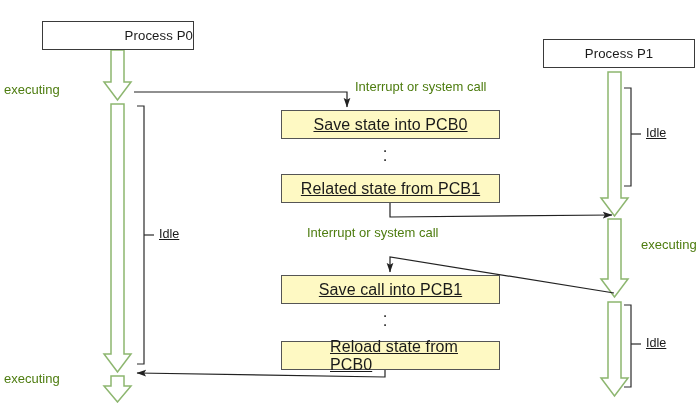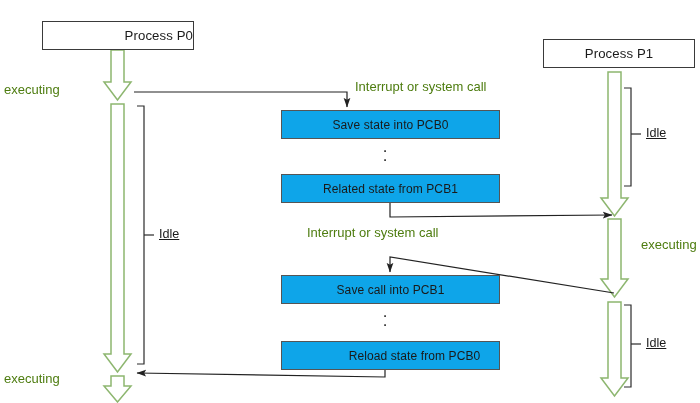--- a/index.html
+++ b/index.html
@@ -35,27 +35,28 @@
     align-items: center;
     justify-content: center;
     font-size: 13.2px;
     color: #1a1a1a;
     letter-spacing: 0.1px;
   }
   .os-box {
     position: absolute;
     box-sizing: border-box;
     border: 1.4px solid #555555;
-    background: #0ea5e9;
+    background: #fef9c3;
     display: flex;
     align-items: center;
     justify-content: center;
-    font-size: 12px;
+    font-size: 16px;
     color: #1a1a1a;
     letter-spacing: 0.1px;
+    text-decoration: underline;
   }
   .lbl {
     position: absolute;
     font-size: 13px;
     color: #4d7c0f;
     white-space: nowrap;
     line-height: 1.1;
   }
   .lbl-small {
     position: absolute;

